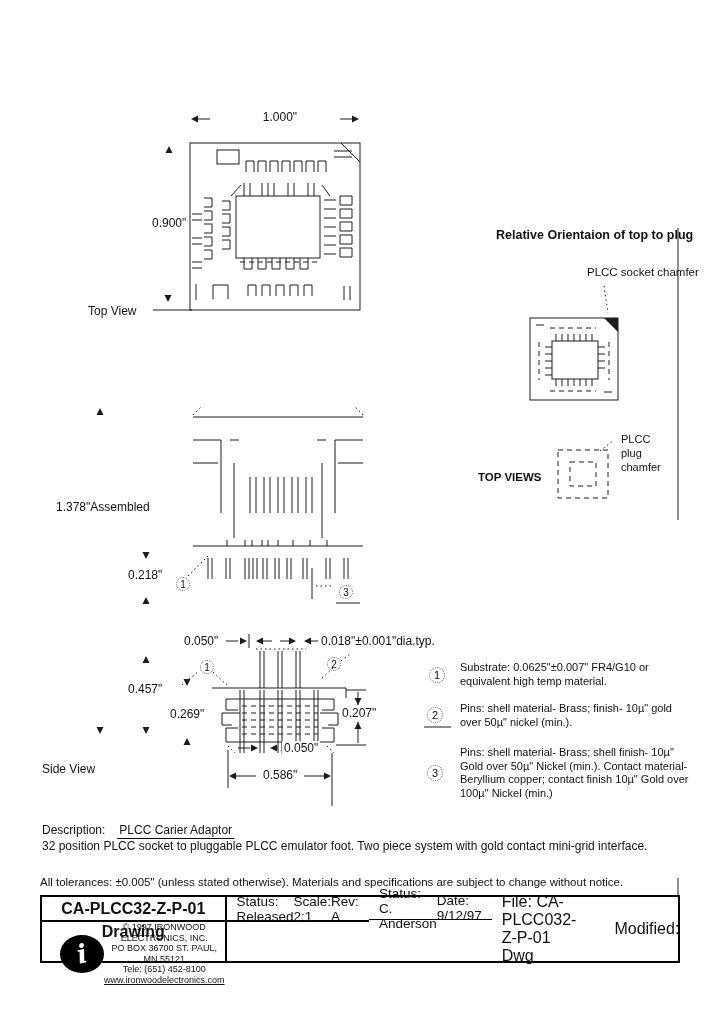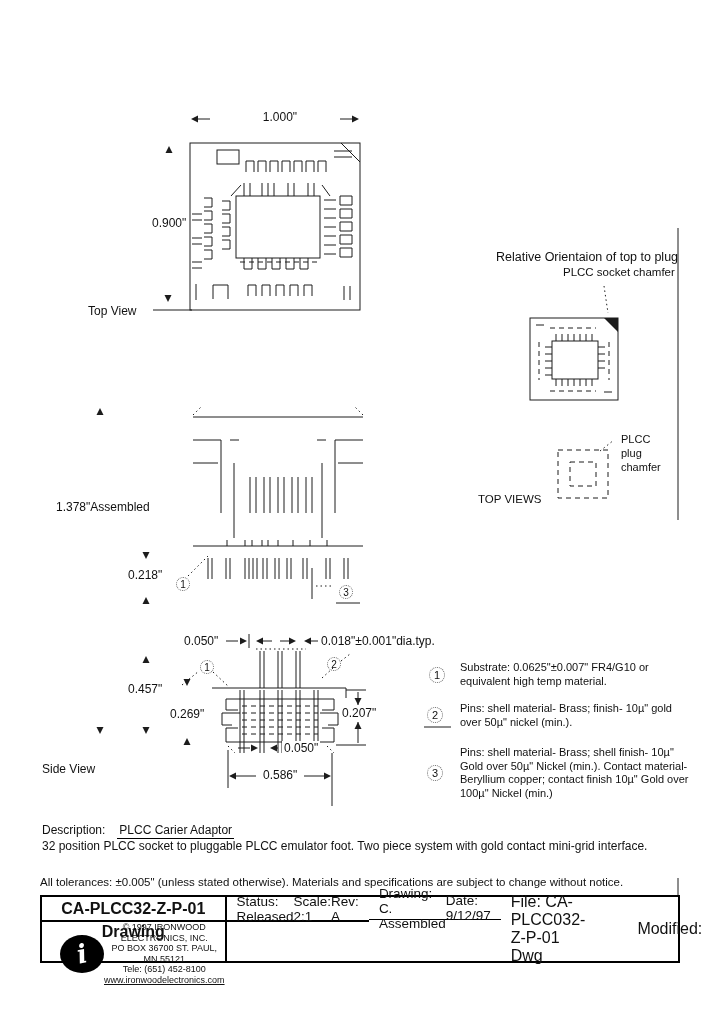--- a/index.html
+++ b/index.html
@@ -6,21 +6,21 @@
   html,body { background:#ffffff; }
   body { font-family:"Liberation Sans", sans-serif; color:#111; }
   .sheet { position:relative; width:720px; height:1012px; background:#fff; overflow:hidden; }
   svg.lines { position:absolute; left:0; top:0; }
   .s { stroke:#1c1c1c; stroke-width:1; fill:none; }
   .f { fill:#1c1c1c; stroke:none; }
   .dash { stroke-dasharray:5 4; }
   .dot { stroke-dasharray:1.5 3; }
   .t { position:absolute; white-space:nowrap; font-size:12px; color:#111; }
   .t.small { font-size:11px; }
-  .t.bold { font-weight:normal;margin-top:22px; }
+  .t.bold { font-weight:bold; }
   .t.wrap { white-space:normal; }
   .balloon { position:absolute; width:14px; height:14px; border:1px dotted #666; border-radius:50%;
              font-size:10px; color:#111; display:flex; align-items:center; justify-content:center; }
   .balloon.big { width:16px; height:16px; font-size:11px; }
   .note-text { position:absolute; font-size:11px; line-height:13.5px; color:#111; }
   .desc-line { position:absolute; font-size:12px; }
   .desc-line .uname { border-bottom:1px solid #000; margin-left:12px; padding:0 2px 1px 2px; }
   
   .tb { position:absolute; left:40px; top:895px; width:640px; height:68px; border:2px solid #000; display:flex; background:#fff; }
   .tb-left { width:386px; border-right:2px solid #000; display:flex; flex-direction:column;align-items:flex-end; }
@@ -30,21 +30,21 @@
           font-family:"DejaVu Serif", serif; font-style:italic; font-weight:bold; font-size:26px;
           display:flex; align-items:center; justify-content:center; flex:none; }
   .logo span { transform:rotate(-12deg); }
   .co-lines { flex:1; text-align:center; font-size:9px; line-height:10.5px; color:#111; }
   .co-lines .u { text-decoration:underline; }
   .tb-right { flex:1; display:flex; flex-direction:row;border-radius:16px; }
   .tbr-row { display:flex; align-items:center; padding:0 10px; }
   .tbr-row.r1 { height:25px; border-bottom:2px solid #000; font-size:13.5px; justify-content:space-between; }
   .tbr-row.r2 { height:23px; border-bottom:1px solid #000; font-size:13.5px; justify-content:space-between; }
   .tbr-row.r3 { flex:1; font-size:16px;align-items:center; }
-  .tbr-row.r3 .mod { margin-left:52px; }
+  .tbr-row.r3 .mod { margin-left:38px; }
 </style>
 </head>
 <body>
 
 <div class="sheet">
 
   <svg class="lines" width="720" height="1012" viewBox="0 0 720 1012">
 
     <g class="s">
       <rect x="190" y="143" width="170" height="167"></rect>
@@ -150,21 +150,21 @@
       <path d="M229,776 l7,-3.5 v7 z"></path>
       <path d="M331,776 l-7,-3.5 v7 z"></path>
     </g>
   </svg>
 
   <span class="t" style="left:250px;top:110px;width:60px;text-align:center;">1.000"</span>
   <span class="t" style="left:152px;top:216px;">0.900"</span>
   <span class="t" style="left:88px;top:304px;">Top View</span>
 
   <span class="t bold" style="left:496px;top:228px;font-size:12.5px;">Relative Orientaion of top to plug</span>
-  <span class="t small" style="left:563px;top:266px;font-size:11.5px;">PLCC socket chamfer</span>
+  <span class="t small" style="left:587px;top:266px;font-size:11.5px;">PLCC socket chamfer</span>
   <span class="t bold small" style="left:478px;top:471px;font-size:11.5px;">TOP VIEWS</span>
   <div class="t small wrap" style="left:621px;top:432px;width:52px;line-height:14px;">PLCC plug chamfer</div>
 
   <span class="t" style="left:56px;top:500px;">1.378"Assembled</span>
   <span class="t" style="left:128px;top:568px;">0.218"</span>
   <div class="balloon" style="left:176px;top:577px;">1</div>
   <div class="balloon" style="left:339px;top:585px;">3</div>
 
   <span class="t" style="left:184px;top:634px;">0.050"</span>
   <span class="t" style="left:321px;top:634px;">0.018"±0.001"dia.typ.</span>
@@ -206,21 +206,21 @@
         </div>
       </div>
     </div>
     <div class="tb-right">
       <div class="tbr-row r1">
         <span>Status: Released</span>
         <span>Scale: 2:1</span>
         <span>Rev: A</span>
       </div>
       <div class="tbr-row r2">
-        <span>Drawing: C. Assembled</span>
+        <span>Status: C. Anderson</span>
         <span>Date: 9/12/97</span>
       </div>
       <div class="tbr-row r3">
         <span>File: CA-PLCC032-Z-P-01 Dwg</span>
         <span class="mod">Modified:</span>
       </div>
     </div>
   </div>
 
 </div>

